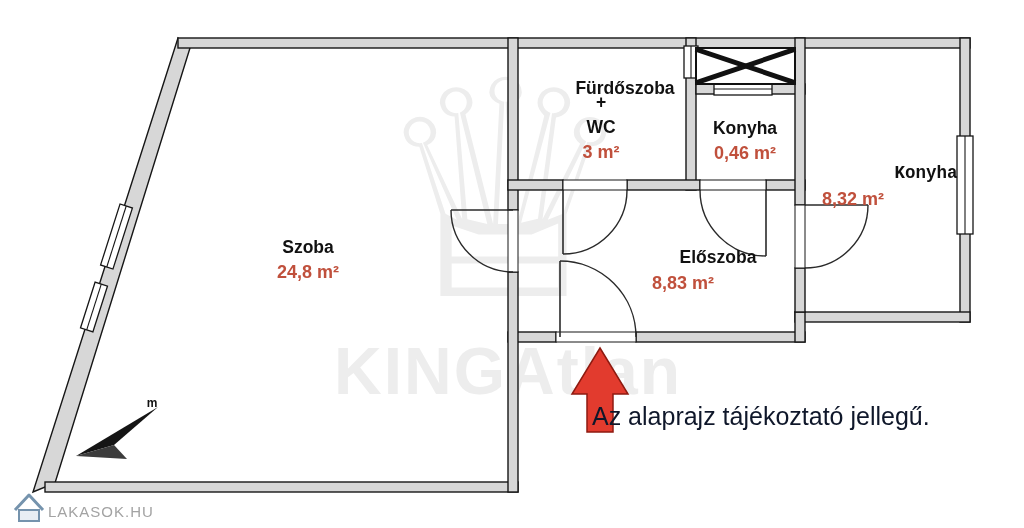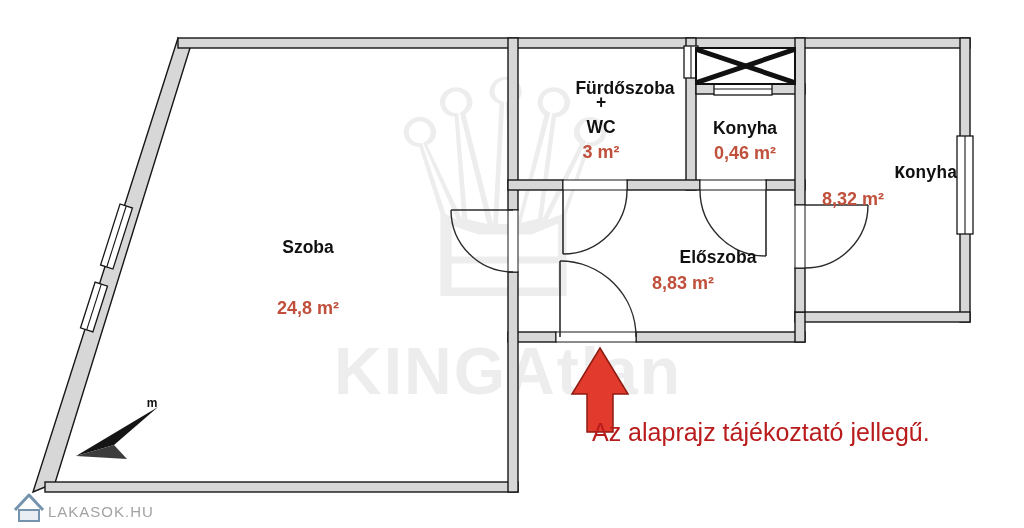--- a/index.html
+++ b/index.html
@@ -29,22 +29,22 @@
   .house-body{fill:#e8eef4;stroke:var(--logo-blue,#7593ad);stroke-width:2;}
   
   .room-label,.room-area,.compass-label{
     position:absolute;z-index:2;transform:translate(-50%,-50%);
     white-space:nowrap;font-weight:bold;color:#111;
   }
   .room-label{font-size:17.5px;}
   .room-area{font-size:18px;color:var(--area-text,#c0503c);}
   .compass-label{font-size:12px;}
   .footer{
-    position:absolute;z-index:3;left:592px;top:416px;
-    font-size:25px;line-height:33px;color:#b91c1c;white-space:nowrap;
+    position:absolute;z-index:3;left:592px;top:400px;
+    font-size:25px;line-height:33px;color:#0f172a;white-space:nowrap;
   }
   .logo-text{
     position:absolute;z-index:2;left:48px;top:503px;
     font-size:15px;font-weight:normal;letter-spacing:1px;color:var(--logo-text,#a3a3a3);
   }
 </style>
 </head>
 <body>
 
 <div class="canvas">
@@ -146,21 +146,21 @@
       <polygon class="compass2" points="76,456 114,445 127,459"></polygon>
     </g>
 
     <g>
       <path class="house-roof" d="M15,510 L29,495 L43,510"></path>
       <rect class="house-body" x="19" y="510" width="20" height="11"></rect>
     </g>
   </svg>
 
   <span class="room-label" style="left:308px;top:247px;">Szoba</span>
-  <span class="room-area" style="left:308px;top:272px;margin-top:36px;">24,8 m²</span>
+  <span class="room-area" style="left:308px;top:272px;">24,8 m²</span>
 
   <span class="room-label" style="left:601px;top:88px;margin-left:24px;">Fürdőszoba</span>
   <span class="room-label" style="left:601px;top:102px;">+</span>
   <span class="room-label" style="left:601px;top:127px;">WC</span>
   <span class="room-area" style="left:601px;top:152px;">3 m²</span>
 
   <span class="room-label" style="left:745px;top:128px;">Konyha</span>
   <span class="room-area" style="left:745px;top:153px;">0,46 m²</span>
 
   <span class="room-label" style="left:926px;top:173px;font-family:Liberation Mono, monospace;">Konyha</span>

